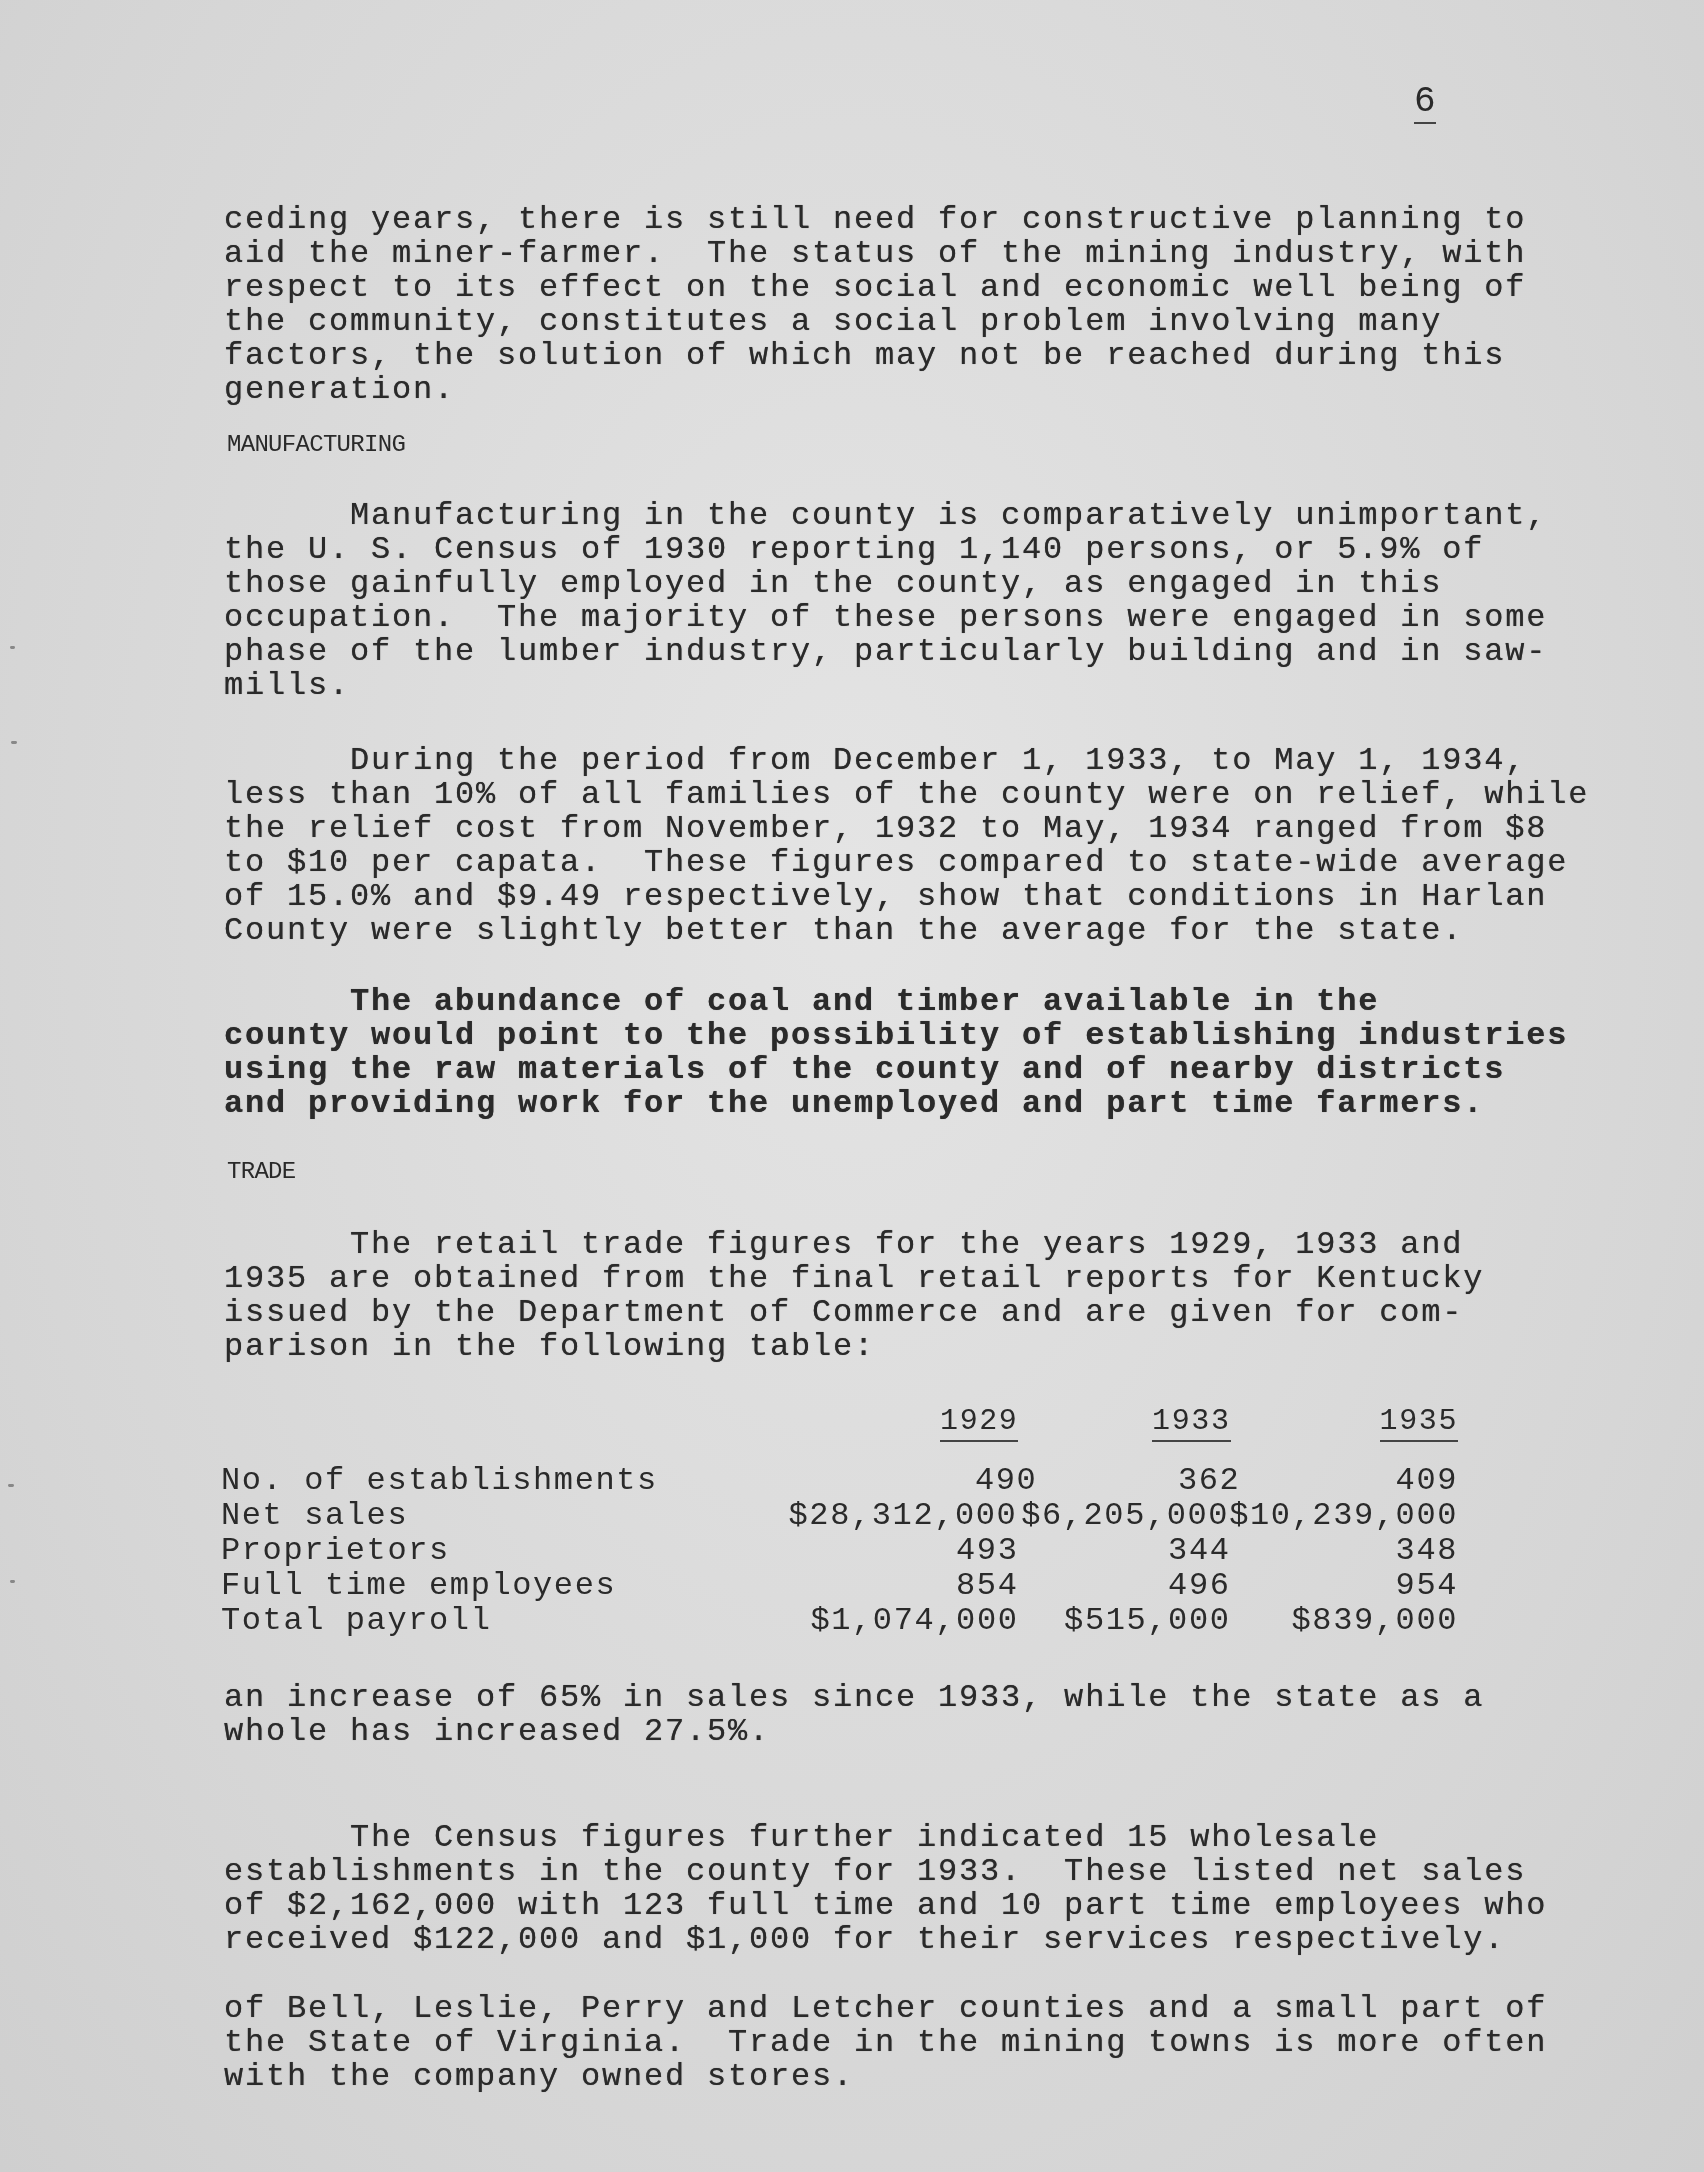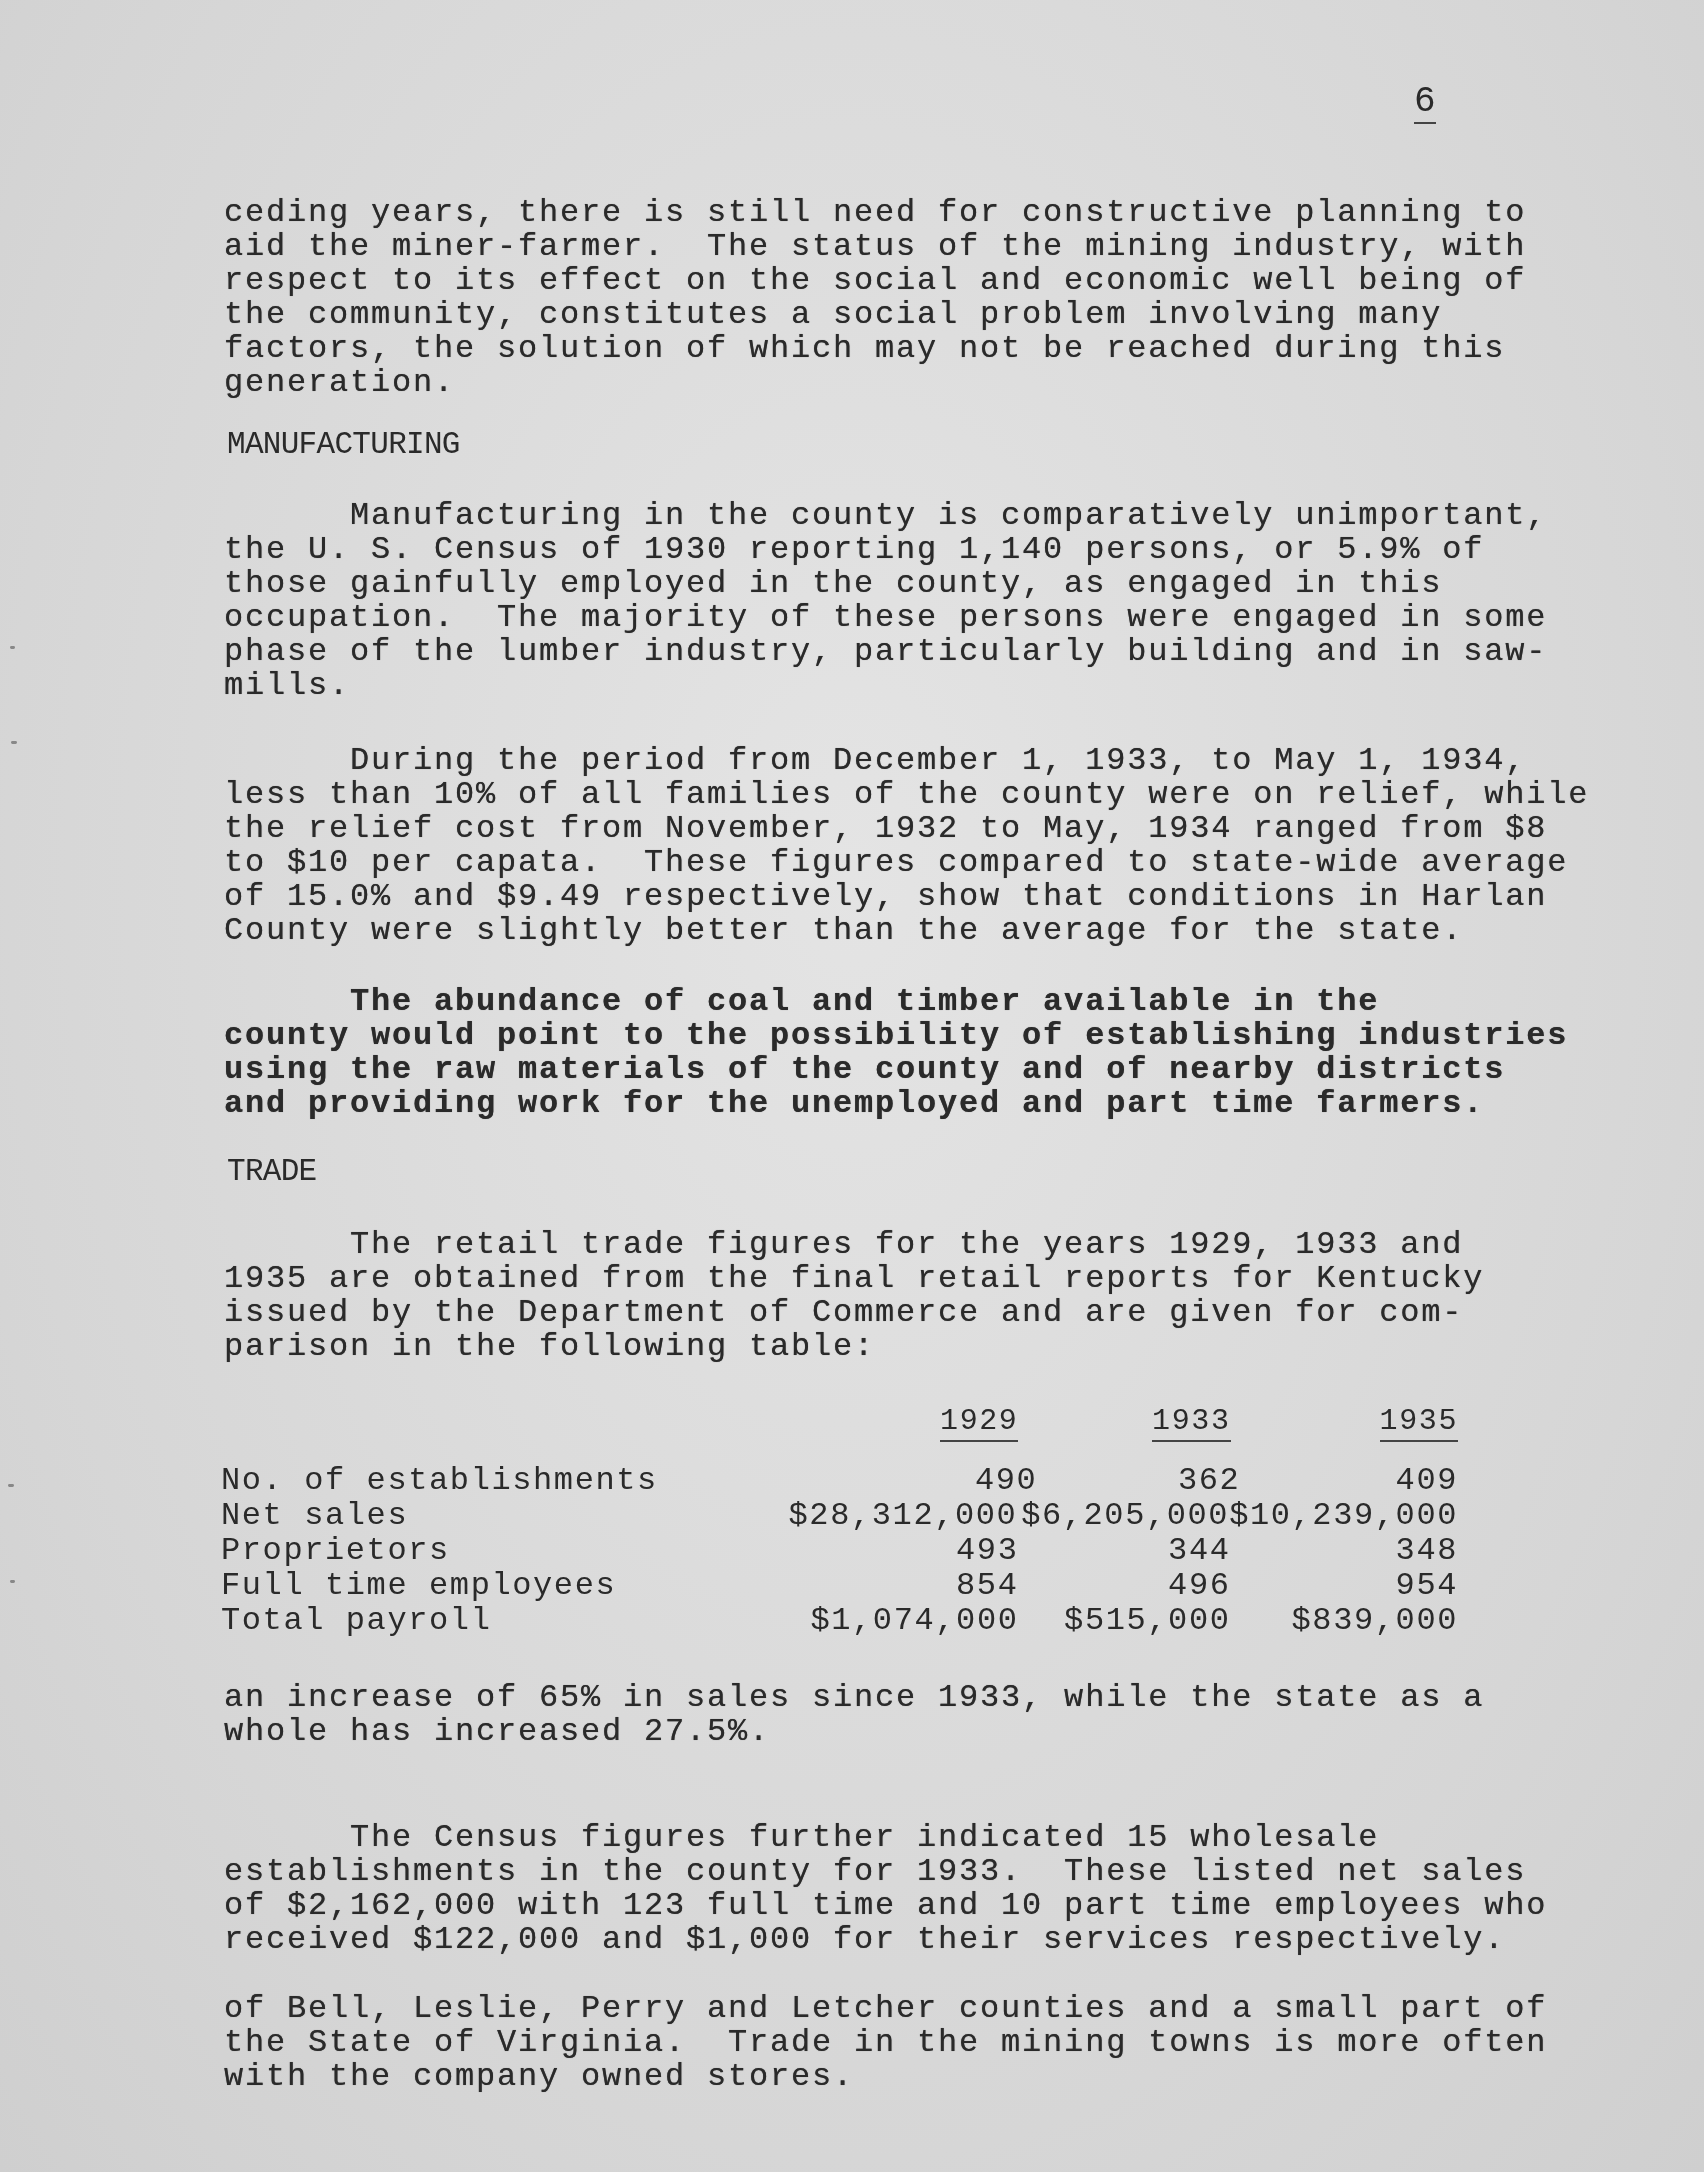--- a/index.html
+++ b/index.html
@@ -33,26 +33,26 @@
     width: 1347px;
     font-size: 32px;
     line-height: 34px;
     letter-spacing: 1.8px;
     white-space: pre;
     text-shadow: 0 0 0.7px #555;
   }
   .heading {
     position: absolute;
     left: 227px;
-    font-size: 31px;
+    font-size: 24px;
     letter-spacing: -0.7px;
     line-height: 32px;
     white-space: pre;
   }
-  .p1 { top: 196px; }
+  .p1 { top: 203px; }
   .h-manufacturing { top: 429px; }
   .p2 { top: 499px; }
   .p3 { top: 744px; }
   .p4 { top: 985px; font-weight: bold; }
   .h-trade { top: 1156px; }
   .p5 { top: 1228px; }
   .table-wrap {
     position: absolute;
     left: 221px; top: 1402px;
     width: 1237px;

